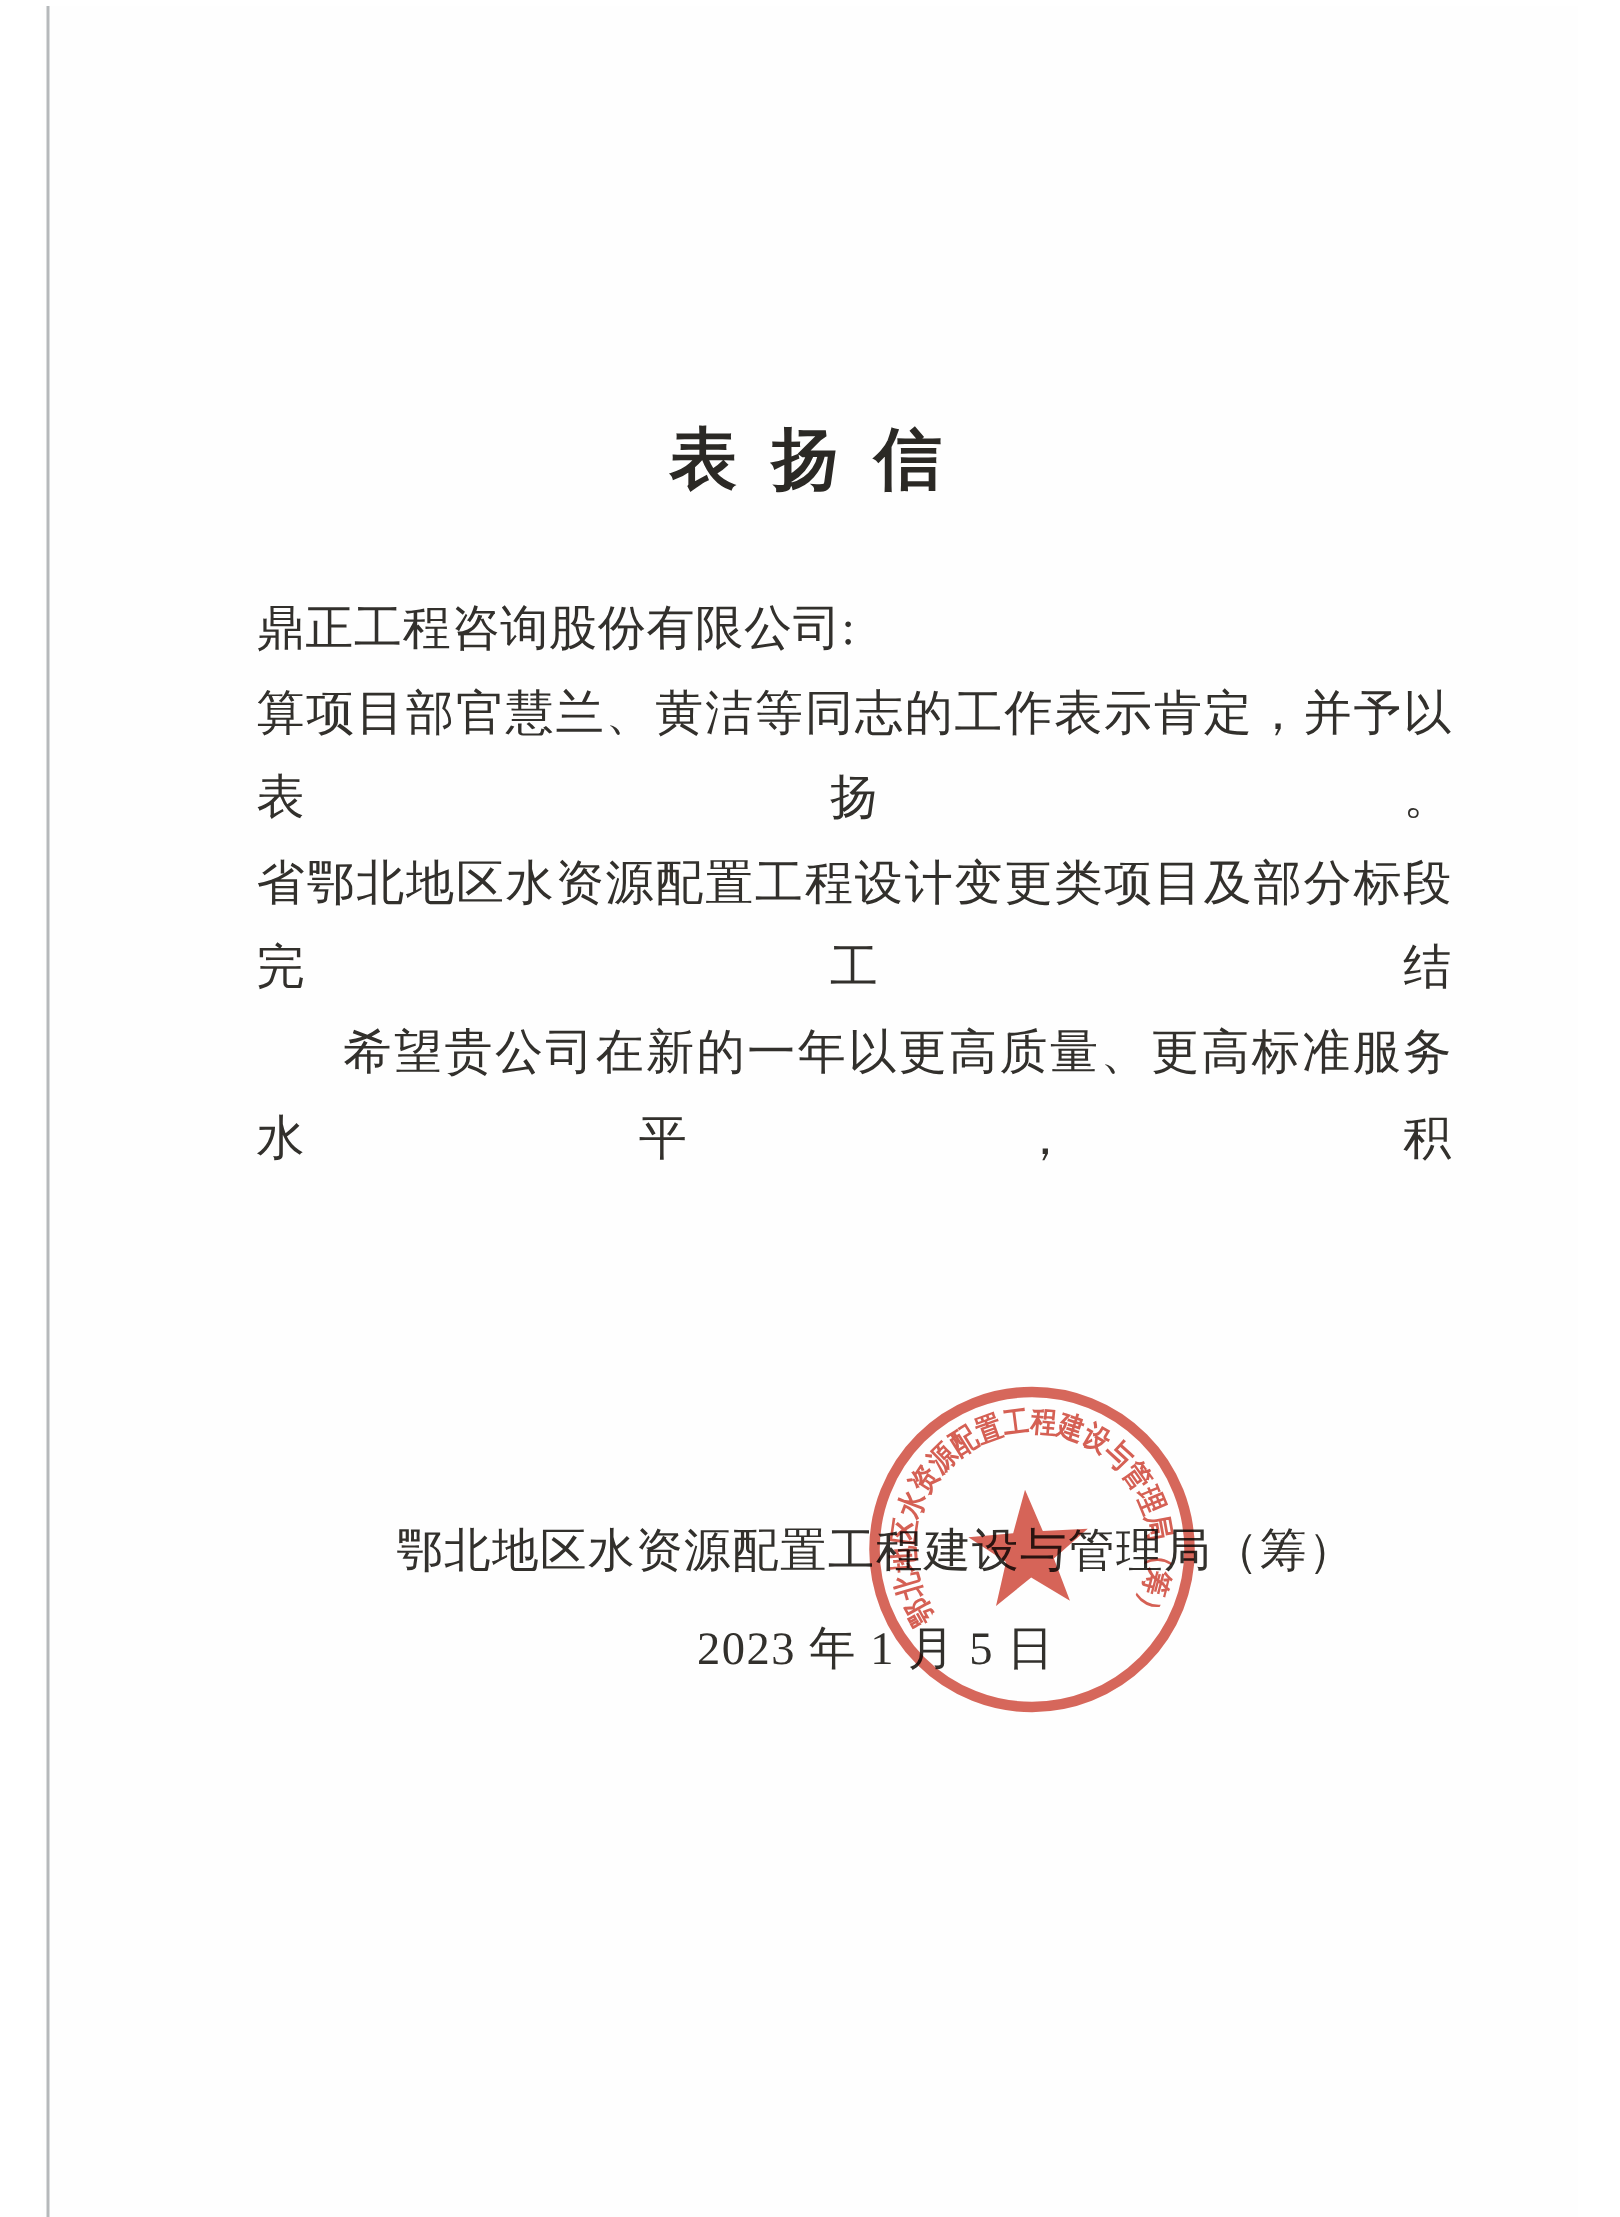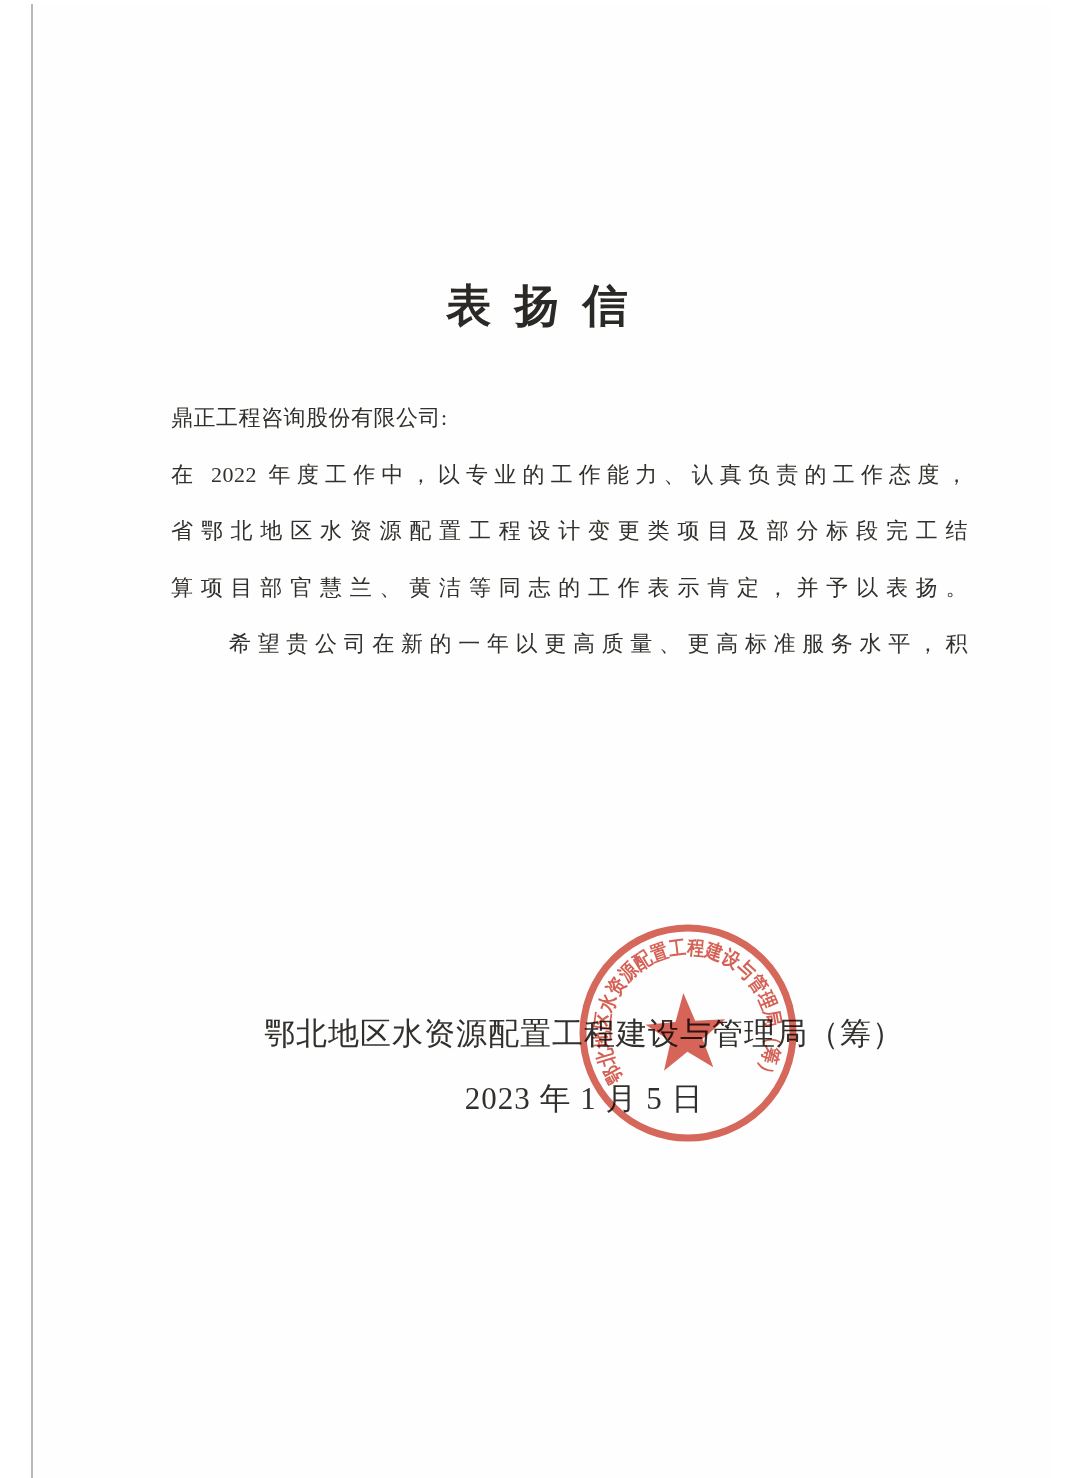--- a/index.html
+++ b/index.html
@@ -31,21 +31,21 @@
     font-size: 45px;
     font-weight: 700;
     letter-spacing: 6px;
     color: #2b2925;
   }
   .letter-body {
     position: absolute;
     left: 143px;
     top: 386px;
     width: 797px;
-    font-size: 22px;
+    font-size: 32px;
     line-height: 56.6px;
     letter-spacing: 0.5px;
   }
   .line { white-space: nowrap; }
   .line.justify {
     white-space: normal;
     text-align: justify;
     text-align-last: justify;
   }
   .line.indent { text-indent: 58px; }
@@ -74,23 +74,22 @@
 <body>
 
 <div class="page">
 
   <div class="scan-edge"></div>
 
   <div class="title">表 扬 信</div>
 
   <div class="letter-body">
     <div class="line">鼎正工程咨询股份有限公司:</div>
-    <div class="line justify">在 2022 年度工作中，以专业的工作能力、认真负责的工作态度，</div>
+    <div class="line justify">算项目部官慧兰、黄洁等同志的工作表示肯定，并予以表扬。</div>
     <div class="line justify">省鄂北地区水资源配置工程设计变更类项目及部分标段完工结</div>
-    <div class="line justify">算项目部官慧兰、黄洁等同志的工作表示肯定，并予以表扬。</div>
     <div class="line justify indent">希望贵公司在新的一年以更高质量、更高标准服务水平，积</div>
   </div>
 
   <div class="sign-block">
     <div class="signature">鄂北地区水资源配置工程建设与管理局（筹）</div>
     <div class="date">2023 年 1 月 5 日</div>
   </div>
 
   <div class="seal">
     <svg viewBox="0 0 228 228" xmlns="http://www.w3.org/2000/svg">

